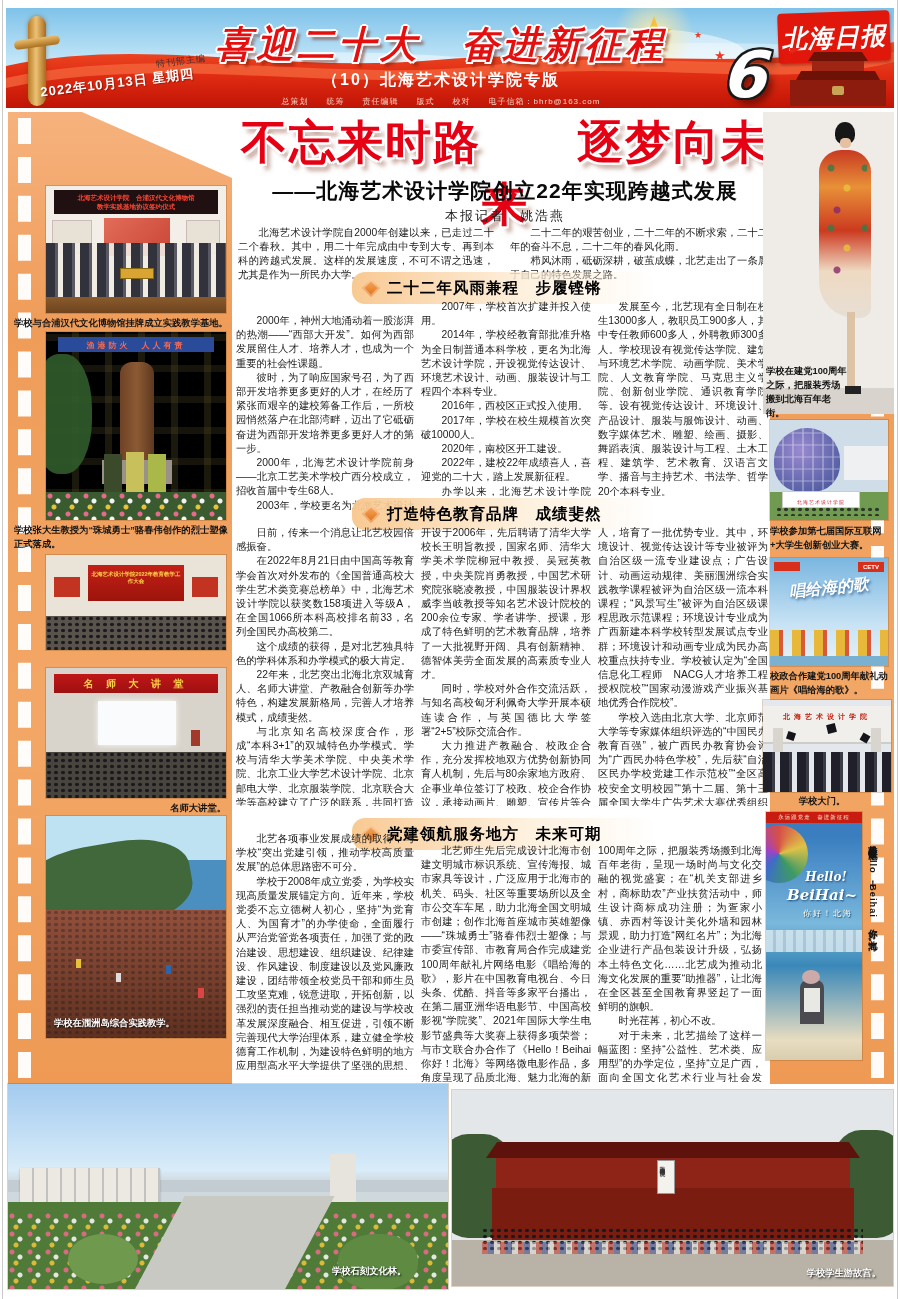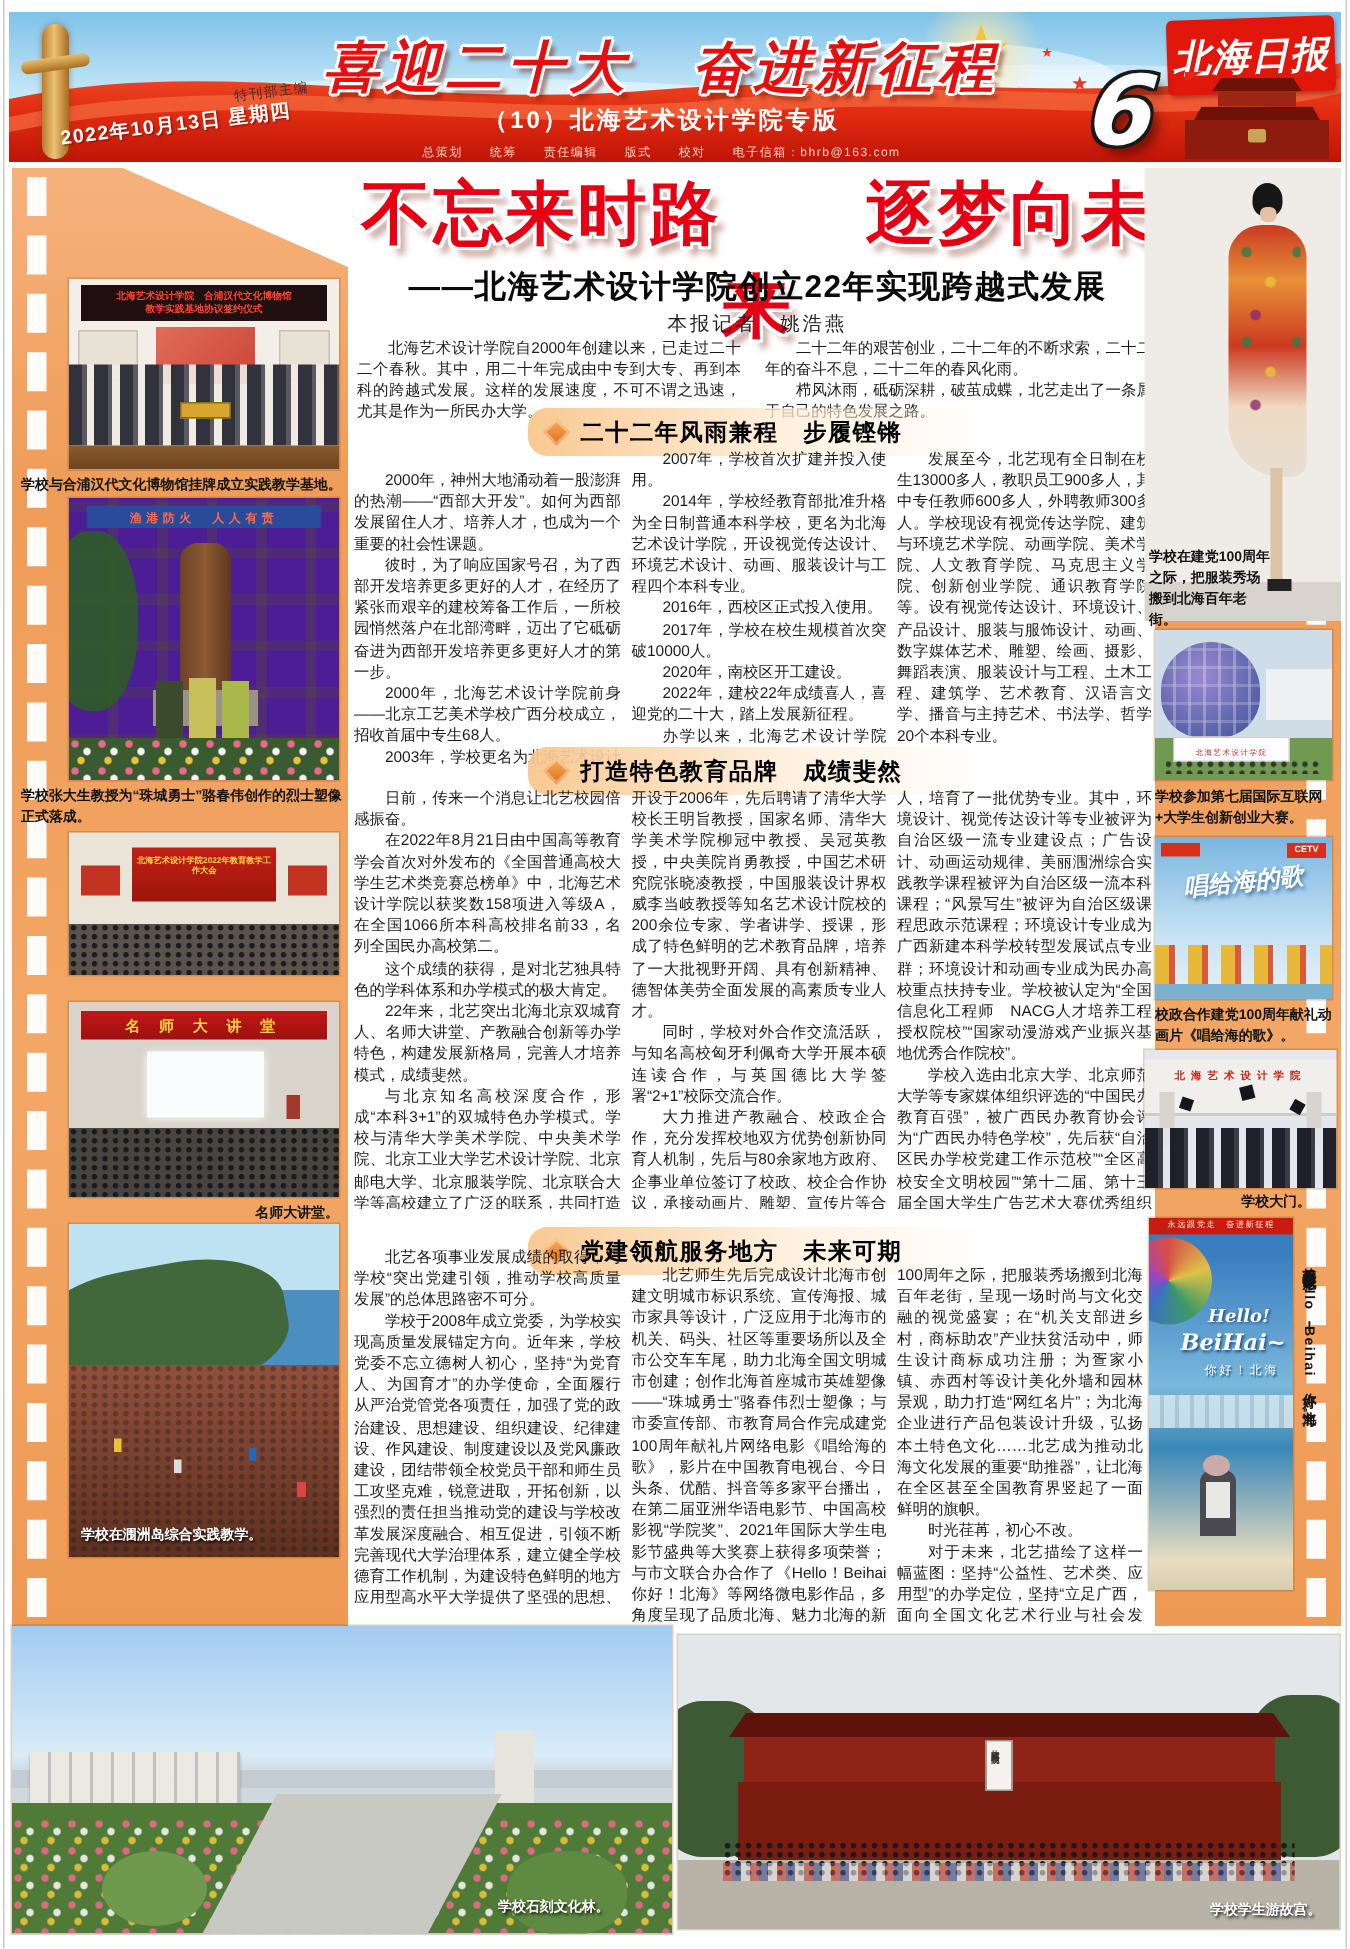--- a/index.html
+++ b/index.html
@@ -155,21 +155,21 @@
 教学实践基地协议签约仪式</div>
     <div class="abs" style="left:58px;top:32px;width:66px;height:38px;background:linear-gradient(135deg,#e05540,#c22817);opacity:.85;"></div>
     <div class="abs" style="left:140px;top:34px;width:34px;height:34px;background:#e8e2d6;border:1px solid #cbb;"></div>
     <div class="abs" style="left:6px;top:34px;width:40px;height:34px;background:#e8e2d6;border:1px solid #cbb;"></div>
     <div class="abs" style="left:0;bottom:16px;height:54px;right:0;background:repeating-linear-gradient(90deg,#32323c 0 9px,#595964 9px 12px,rgba(240,236,228,.9) 12px 17px);"></div>
     <div class="abs" style="left:74px;bottom:34px;width:34px;height:11px;background:#d9a431;border:1px solid #8a6a10;"></div>
     <div class="abs" style="left:0;bottom:0;height:16px;right:0;background:linear-gradient(180deg,#8a5a2c,#6e441e);"></div>
   </div>
   <div class="cap" style="left:14px;top:316px;width:214px;">学校与合浦汉代文化博物馆挂牌成立实践教学基地。</div>
 
-  <div class="ph" style="left:46px;top:332px;width:180px;height:188px;background:#4c1d95;">
+  <div class="ph" style="left:46px;top:332px;width:180px;height:188px;background:#000000;">
     <div class="abs" style="inset:0;background:repeating-linear-gradient(90deg,transparent 0 26px,rgba(90,80,40,.3) 26px 33px),repeating-linear-gradient(0deg,transparent 0 24px,rgba(90,80,40,.25) 24px 31px);"></div>
     <div class="abs" style="left:12px;top:5px;right:12px;height:15px;background:#2a4a9a;"></div>
     <div class="tinytxt" style="left:12px;top:8px;right:12px;font-size:8px;color:#ff6a4a;font-weight:800;letter-spacing:3px;">渔港防火　人人有责</div>
     <div class="abs" style="left:-14px;top:22px;width:60px;height:120px;background:#2f5a2a;border-radius:45%;opacity:.92;"></div>
     <div class="abs" style="left:74px;top:30px;width:34px;height:104px;background:linear-gradient(90deg,#6e4226,#8c5a34,#5e3820);border-radius:12px 12px 0 0;"></div>
     <div class="abs" style="left:56px;top:128px;width:70px;height:24px;background:#9a9288;"></div>
     <div class="abs" style="left:58px;top:122px;width:18px;height:40px;background:#3a4a2a;"></div>
     <div class="abs" style="left:80px;top:120px;width:18px;height:44px;background:#c8c05a;"></div>
     <div class="abs" style="left:102px;top:122px;width:18px;height:42px;background:#aab84a;"></div>
     <div class="abs flowers" style="left:0;bottom:0;right:0;height:28px;background-color:#3a5a30;"></div>
@@ -247,21 +247,21 @@
   </div>
   <div class="col" style="left:236px;top:526px;width:178px;height:280px;">
       <p>日前，传来一个消息让北艺校园倍感振奋。</p>
       <p>在2022年8月21日由中国高等教育学会首次对外发布的《全国普通高校大学生艺术类竞赛总榜单》中，北海艺术设计学院以获奖数158项进入等级A，在全国1066所本科高校排名前33，名列全国民办高校第二。</p>
       <p>这个成绩的获得，是对北艺独具特色的学科体系和办学模式的极大肯定。</p>
       <p>22年来，北艺突出北海北京双城育人、名师大讲堂、产教融合创新等办学特色，构建发展新格局，完善人才培养模式，成绩斐然。</p>
       <p>与北京知名高校深度合作，形成“本科3+1”的双城特色办学模式。学校与清华大学美术学院、中央美术学院、北京工业大学艺术设计学院、北京邮电大学、北京服装学院、北京联合大学等高校建立了广泛的联系，共同打造了“3+1”特色办学模式，即本科前三年在北海本部完成教学，最后一年在北京实践基地完成部分专业教学和专业实习实训。该模式使学生在共享首都北京优质教育和科研资源的同时，拓宽了学生的视野，并为学生的就业、创业打下了坚实的基础。</p>
     </div>
   <div class="col" style="left:421px;top:526px;width:170px;height:280px;">
       <p class="cont">开设于2006年，先后聘请了清华大学校长王明旨教授，国家名师、清华大学美术学院柳冠中教授、吴冠英教授，中央美院肖勇教授，中国艺术研究院张晓凌教授，中国服装设计界权威李当岐教授等知名艺术设计院校的200余位专家、学者讲学、授课，形成了特色鲜明的艺术教育品牌，培养了一大批视野开阔、具有创新精神、德智体美劳全面发展的高素质专业人才。</p>
-      <p>同时，学校对外合作交流活跃，与知名高校匈牙利佩奇大学开展本硕连读合作，与英国德比大学签署“2+1”校际交流合作。</p>
+      <p>同时，学校对外合作交流活跃，与知名高校匈牙利佩奇大学开展本硕连读合作，与英国德比大学签署“2+5”校际交流合作。</p>
       <p>大力推进产教融合、校政企合作，充分发挥校地双方优势创新协同育人机制，先后与80余家地方政府、企事业单位签订了校政、校企合作协议，承接动画片、雕塑、宣传片等合作项目30多项，与地方政府、企事业单位共建各类教学实践基地16个，完成咨询报告、设计报告等社会服务项目103项。学校注重学生创新创业能力的培养，积极组织学生参加中国国际“互联网+”大学生创新创业大赛等赛事，荣获“互联网+”大赛全国银奖1项、自治区金奖3项、银奖8项，获自治区单项奖“最具商业价值奖”。</p>
     </div>
   <div class="col" style="left:598px;top:526px;width:170px;height:280px;">
       <p class="cont">人，培育了一批优势专业。其中，环境设计、视觉传达设计等专业被评为自治区级一流专业建设点；广告设计、动画运动规律、美丽涠洲综合实践教学课程被评为自治区级一流本科课程；“风景写生”被评为自治区级课程思政示范课程；环境设计专业成为广西新建本科学校转型发展试点专业群；环境设计和动画专业成为民办高校重点扶持专业。学校被认定为“全国信息化工程师　NACG人才培养工程授权院校”“国家动漫游戏产业振兴基地优秀合作院校”。</p>
       <p>学校入选由北京大学、北京师范大学等专家媒体组织评选的“中国民办教育百强”，被广西民办教育协会评为“广西民办特色学校”，先后获“自治区民办学校党建工作示范校”“全区高校安全文明校园”“第十二届、第十三届全国大学生广告艺术大赛优秀组织奖”“全国高校数字艺术设计大赛优秀组织奖”等多项荣誉。</p>
     </div>
 
   <div class="sec-head" style="top:818px;">
     <span class="diamond"></span>
     <span class="sec-title">党建领航服务地方　未来可期</span>
@@ -318,21 +318,21 @@
   <div class="ph" style="left:763px;top:700px;width:128px;height:92px;background:#e4e8ec;">
     <div class="abs" style="left:0;top:6px;right:0;height:38px;background:#f0efec;border-bottom:2px solid #cfcdc8;"></div>
     <div class="tinytxt" style="left:0;top:12px;right:0;font-size:7px;color:#c22413;font-weight:700;letter-spacing:4px;font-family:'Liberation Serif',serif;">北海艺术设计学院</div>
     <div class="abs" style="left:10px;top:28px;width:10px;height:36px;background:#d8d5ce;"></div>
     <div class="abs" style="right:10px;top:28px;width:10px;height:36px;background:#d8d5ce;"></div>
     <div class="abs" style="left:0;bottom:0;right:0;height:40px;background:repeating-linear-gradient(90deg,#20202a 0 9px,#3c3c46 9px 12px,rgba(228,232,236,.85) 12px 17px);"></div>
     <div class="abs" style="left:24px;top:32px;width:8px;height:8px;background:#15151c;transform:rotate(18deg);"></div>
     <div class="abs" style="left:64px;top:24px;width:9px;height:9px;background:#15151c;transform:rotate(-14deg);"></div>
     <div class="abs" style="left:98px;top:34px;width:8px;height:8px;background:#15151c;transform:rotate(30deg);"></div>
   </div>
-  <div class="cap cap-r" style="left:770px;top:794px;width:104px;">学校大门。</div>
+  <div class="cap cap-r" style="left:770px;top:794px;width:104px;text-align:center;">学校大门。</div>
 
   <div class="ph" style="left:766px;top:812px;width:96px;height:248px;background:linear-gradient(180deg,#3a7ec0 10%,#7ab8dc 45%,#3a88b8 62%,#e8ddc0 92%,#d9cdb0);">
     <div class="tinytxt" style="left:0;top:0;right:0;height:11px;background:#c81c10;color:#ffe9d2;font-size:5.5px;line-height:11px;letter-spacing:1px;">永远跟党走　奋进新征程</div>
     <div class="abs" style="left:-16px;top:13px;width:58px;height:58px;border-radius:50%;background:conic-gradient(#e84a3a,#f0c83a,#3a9a5a,#3a6ac8,#a83ac8,#e84a3a);opacity:.9;"></div>
     <div class="tinytxt" style="left:26px;top:58px;right:2px;font-size:12px;color:#fff;font-style:italic;font-family:'DejaVu Serif',serif;font-weight:700;text-shadow:1px 1px 2px #1a4a7a;">Hello!</div>
     <div class="tinytxt" style="left:18px;top:74px;right:2px;font-size:15px;color:#fff;font-style:italic;font-family:'DejaVu Serif',serif;font-weight:700;text-shadow:1px 1px 2px #1a4a7a;">BeiHai~</div>
     <div class="tinytxt" style="left:0;top:96px;right:0;font-size:8px;color:#ffe;letter-spacing:2px;text-shadow:1px 1px 1px #1a4a7a;padding-left:28px;">你好！北海</div>
     <div class="abs" style="left:0;top:118px;right:0;height:22px;background:repeating-linear-gradient(90deg,#d8e8f0 0 7px,#b8ccd8 7px 10px);opacity:.85;"></div>
     <div class="abs" style="left:34px;top:168px;width:24px;height:44px;background:#4a4a50;border-radius:8px 8px 0 0;"></div>
     <div class="abs" style="left:38px;top:176px;width:16px;height:24px;background:#e8e8e4;"></div>

